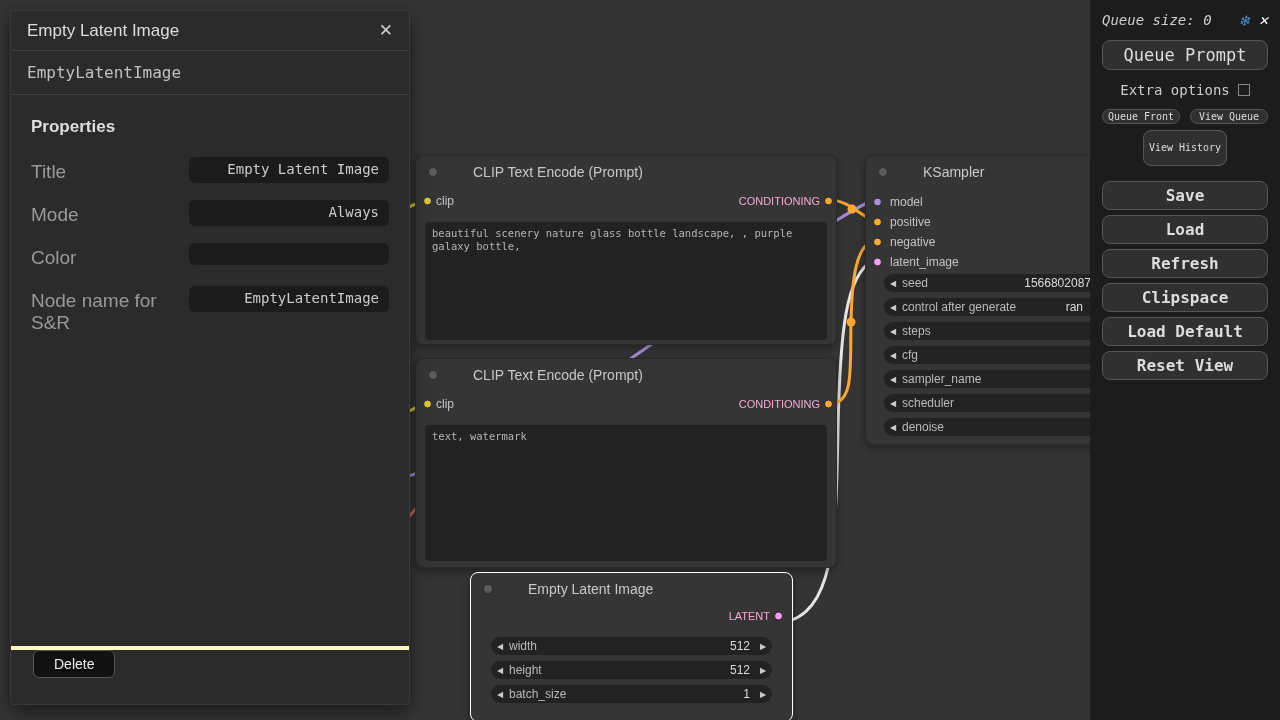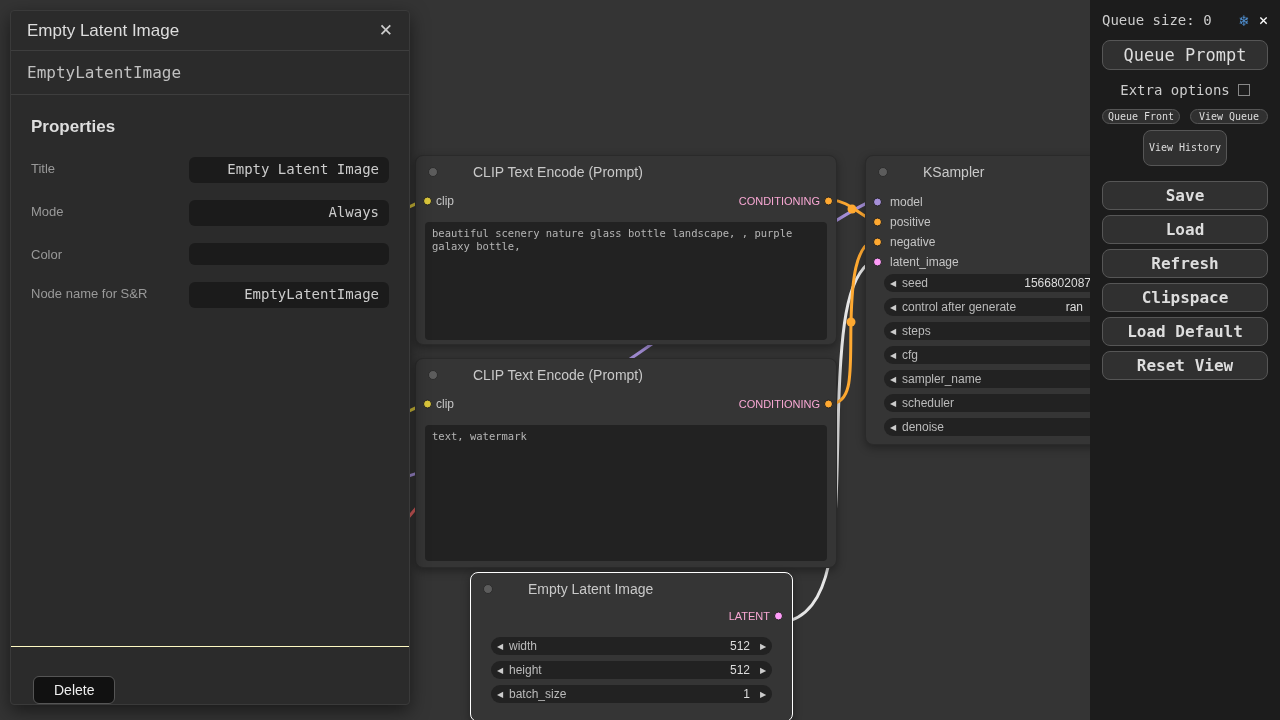--- a/index.html
+++ b/index.html
@@ -43,34 +43,34 @@
   #props .titlebar { height:40px; display:flex; align-items:center;
     padding:0 16px; border-bottom:1px solid #3e3e3e; }
   #props .titlebar .t { color:#dddddd; font-size:17px; flex:1; }
   #props .close { color:#cccccc; font-size:17px; cursor:pointer; }
   #props .subtitle { height:44px; display:flex; align-items:center; padding:0 16px;
     color:#c0c0c0; font-size:16px; border-bottom:1px solid #3e3e3e; }
   #props .body { padding:16px 20px; }
   #props h2 { color:#dddddd; font-size:17px; margin:6px 0 20px 0; }
   .field { display:flex; align-items:flex-start; justify-content:space-between;
     margin-bottom:17px; }
-  .field .lbl { color:#999999; font-size:13px; padding-top:4px; max-width:150px; }
+  .field .lbl { color:#999999; font-size:19px; padding-top:4px; max-width:150px; }
   .field .val { width:200px; height:26px; background:#1b1b1b; border-radius:6px;
     color:#cccccc; font-size:14px; text-align:right; padding:4px 10px;
     font-family:"DejaVu Sans Mono", monospace; }
   #props .footer { position:absolute; left:0; right:0; bottom:0; height:58px;
-    border-top:1px solid #fef9c3; display:flex; align-items:flex-end; padding-left:22px; }
+    border-top:4px solid #fef9c3; display:flex; align-items:flex-start; padding-left:22px;text-decoration:underline; }
   .delete-btn { background:#111111; border:1px solid #555555; border-radius:6px;
     color:#eeeeee; font-size:14px; padding:5px 20px; cursor:pointer; }
 
   
   #menu { position:absolute; right:0; top:0; width:190px; height:720px;
     background:#1c1c1c; z-index:9; padding:0 12px;
     font-family:"DejaVu Sans Mono", monospace; color:#cccccc; }
-  #menu .qrow { height:40px; display:flex; align-items:center; font-size:14px; }
+  #menu .qrow { height:40px; display:flex; align-items:center; font-size:14px;font-style:italic; }
   #menu .qrow .qs { flex:1; }
   .snow { color:#4f8fd0; font-size:16px; margin-right:10px; cursor:pointer; }
   .mclose { color:#ffffff; font-size:15px; cursor:pointer; }
   .mbtn { display:flex; align-items:center; justify-content:center;
     background:#303030; border:1px solid #565656; border-radius:8px;
     color:#dddddd; cursor:pointer; }
   .btn-queue { height:30px; font-size:17px; }
   .extra { height:24px; margin-top:8px; display:flex; align-items:center;
     justify-content:center; font-size:14px; gap:8px; }
   .chk { width:12px; height:12px; border:1px solid #888888; background:#1d1d1d;

